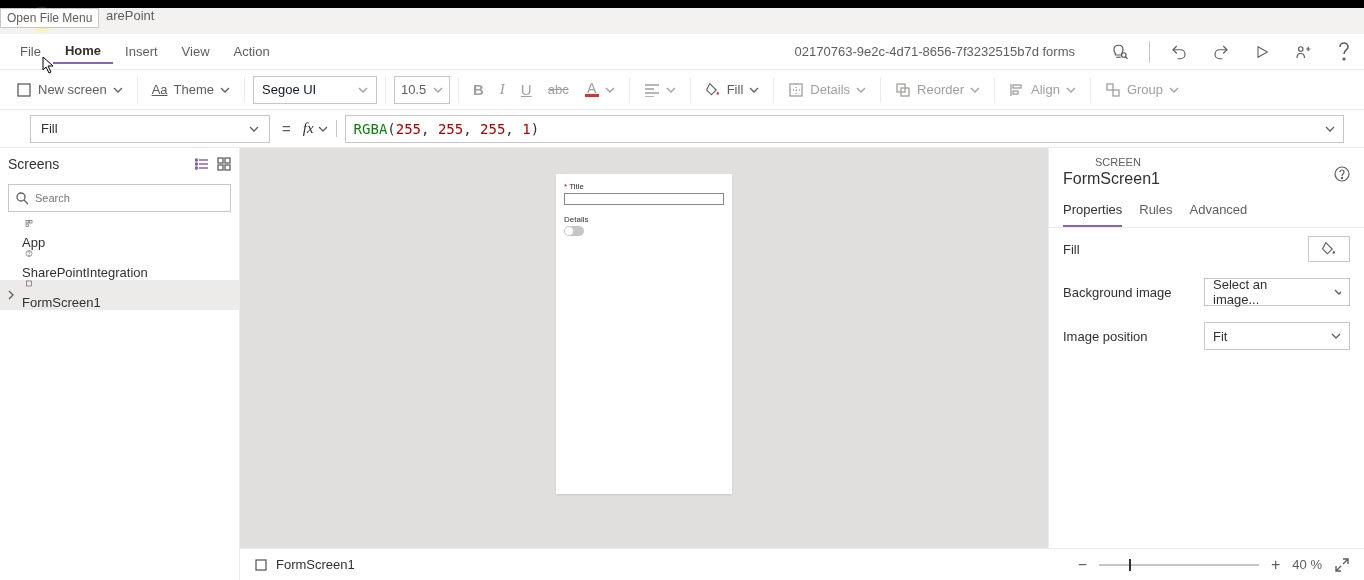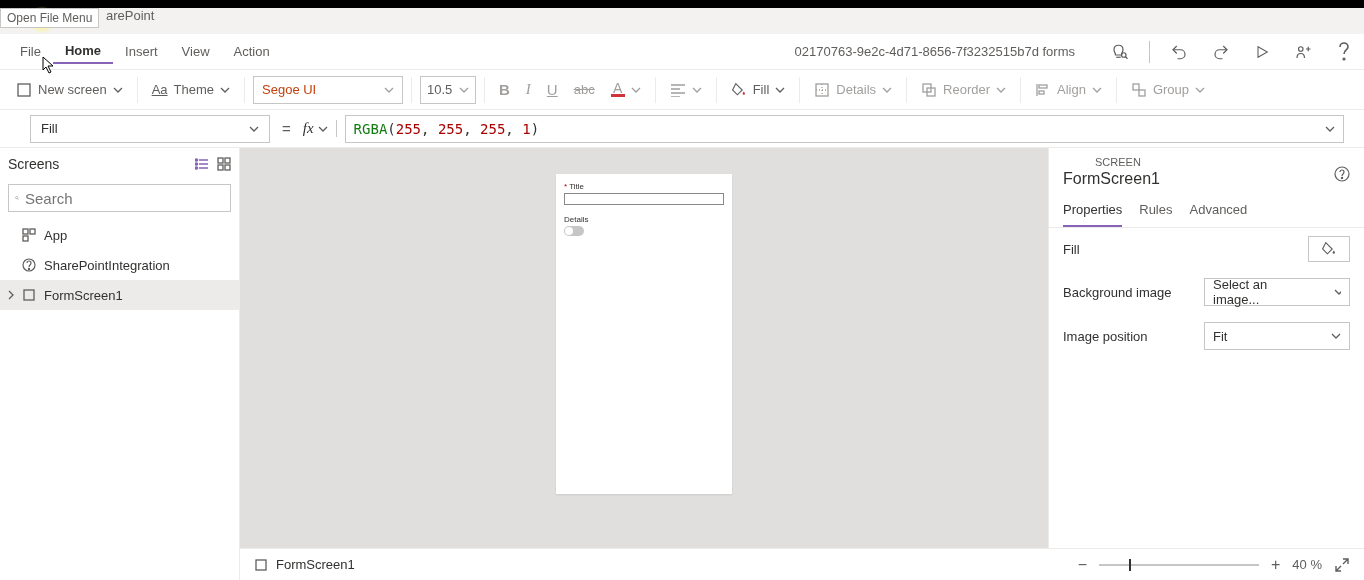--- a/index.html
+++ b/index.html
@@ -80,21 +80,21 @@
       height: 40px;
       display: flex;
       align-items: center;
       padding: 0 10px;
       border-bottom: 1px solid #edebe9;
       gap: 4px;
     }
     .tb-sep { width:1px; height:26px; background:#edebe9; margin: 0 4px; }
     .tb-btn { display:flex; align-items:center; gap:6px; padding: 4px 6px; color:#605e5c; cursor:pointer;}
     .tb-btn.disabled { color:#a19f9d; }
-    .font-select { width:150px; height:28px; border:1px solid #c8c6c4; padding: 2px 8px; display:flex; align-items:center; justify-content:space-between; color:#c2410c;}
+    .font-select { width:124px; height:28px; border:1px solid #c8c6c4; padding: 2px 8px; display:flex; align-items:center; justify-content:space-between; color:#0f172a;}
     .size-select { width:56px; height:28px; border:1px solid #c8c6c4; padding: 2px 6px; display:flex; align-items:center; justify-content:space-between; color:#605e5c;}
 
     .formula-row {
       height: 38px;
       display:flex; align-items:center;
       border-bottom: 1px solid #edebe9;
       padding: 0 20px 0 30px;
     }
     .prop-select { width:240px; height:28px; border:1px solid #c8c6c4; padding:2px 10px; display:flex; align-items:center; justify-content:space-between;}
     .eq-sign { padding: 0 12px; color:#605e5c; font-size:15px;}
@@ -112,21 +112,21 @@
       width: 240px;
       border-right:1px solid #edebe9;
       display:flex; flex-direction:column;
       background:#fff;
     }
     .tree-header { display:flex; align-items:center; justify-content:space-between; padding:6px 8px; height:32px;}
     .tree-title { font-size:14px; }
     .tree-view-icons { display:flex; gap:8px; color:#605e5c;}
     .tree-search { margin:4px 8px; height:28px; border:1px solid #c8c6c4; display:flex; align-items:center; padding:0 6px; gap:6px; color:#605e5c;}
     .tree-list { flex:1; padding-top:4px;}
-    .tree-item { display:flex; align-items:center; height:30px; padding:0 8px 0 22px; gap:8px; color:#323130; cursor:pointer;}
+    .tree-item { display:flex; height:30px; padding:0 8px 0 22px; gap:8px; color:#323130; cursor:pointer;flex-direction:column;}
     .tree-item.selected { background:#edebe9;}
     .tree-chevron { position:absolute; left:6px; }
     .tree-item-wrap { position:relative;}
 
     .canvas-area {
       flex:1;
       background:#e1dfdd;
       position:relative;
       display:flex; align-items:flex-start; justify-content:center;
     }
@@ -416,21 +416,21 @@
             <rect x="1" y="8" width="5" height="5"></rect>
             <rect x="8" y="8" width="5" height="5"></rect>
           </svg>
       </div>
     </div>
     <div class="tree-search">
       <svg width="14" height="14" viewBox="0 0 14 14" fill="none" stroke="#605e5c" stroke-width="1.3">
           <circle cx="6" cy="6" r="4"></circle>
           <path d="M9 9 L13 13"></path>
         </svg>
-      <input type="text" style="border: none; outline: none; flex: 1 1 0%; font-size: 15px;" placeholder="Search">
+      <input type="text" style="border: none; outline: none; flex: 1 1 0%; font-size: 11px;" placeholder="Search">
     </div>
     <div class="tree-list">
       <div class="tree-item-wrap">
           <div class="tree-item">
         <svg width="14" height="14" viewBox="0 0 14 14" fill="none" stroke="#605e5c" stroke-width="1.3">
               <rect x="1" y="1" width="5" height="5"></rect>
               <rect x="8" y="1" width="5" height="5"></rect>
               <rect x="1" y="8" width="5" height="5"></rect>
             </svg>
         <span>App</span>

